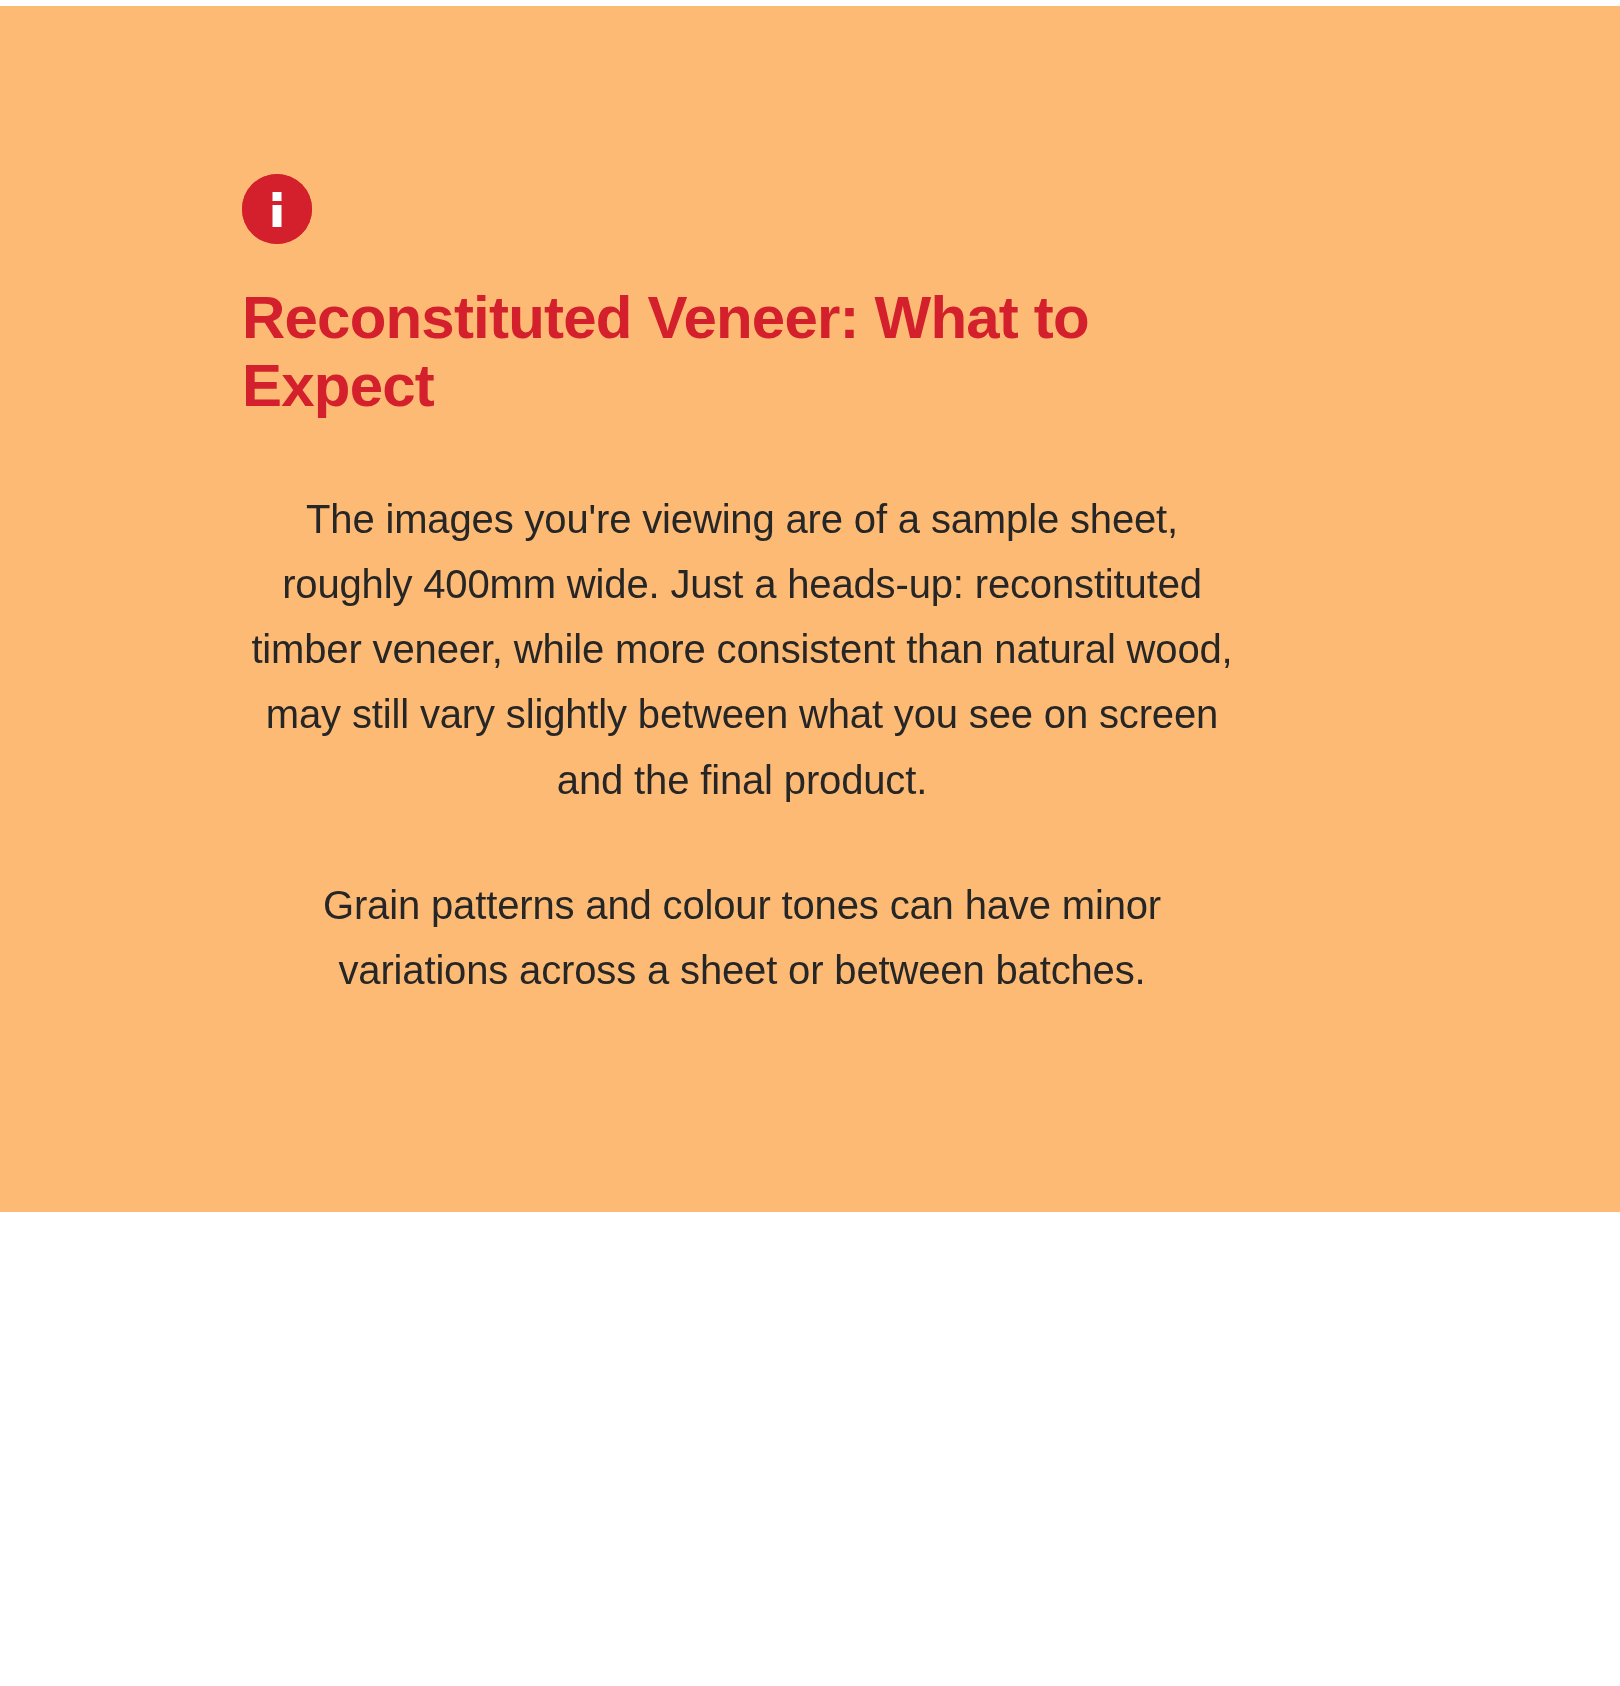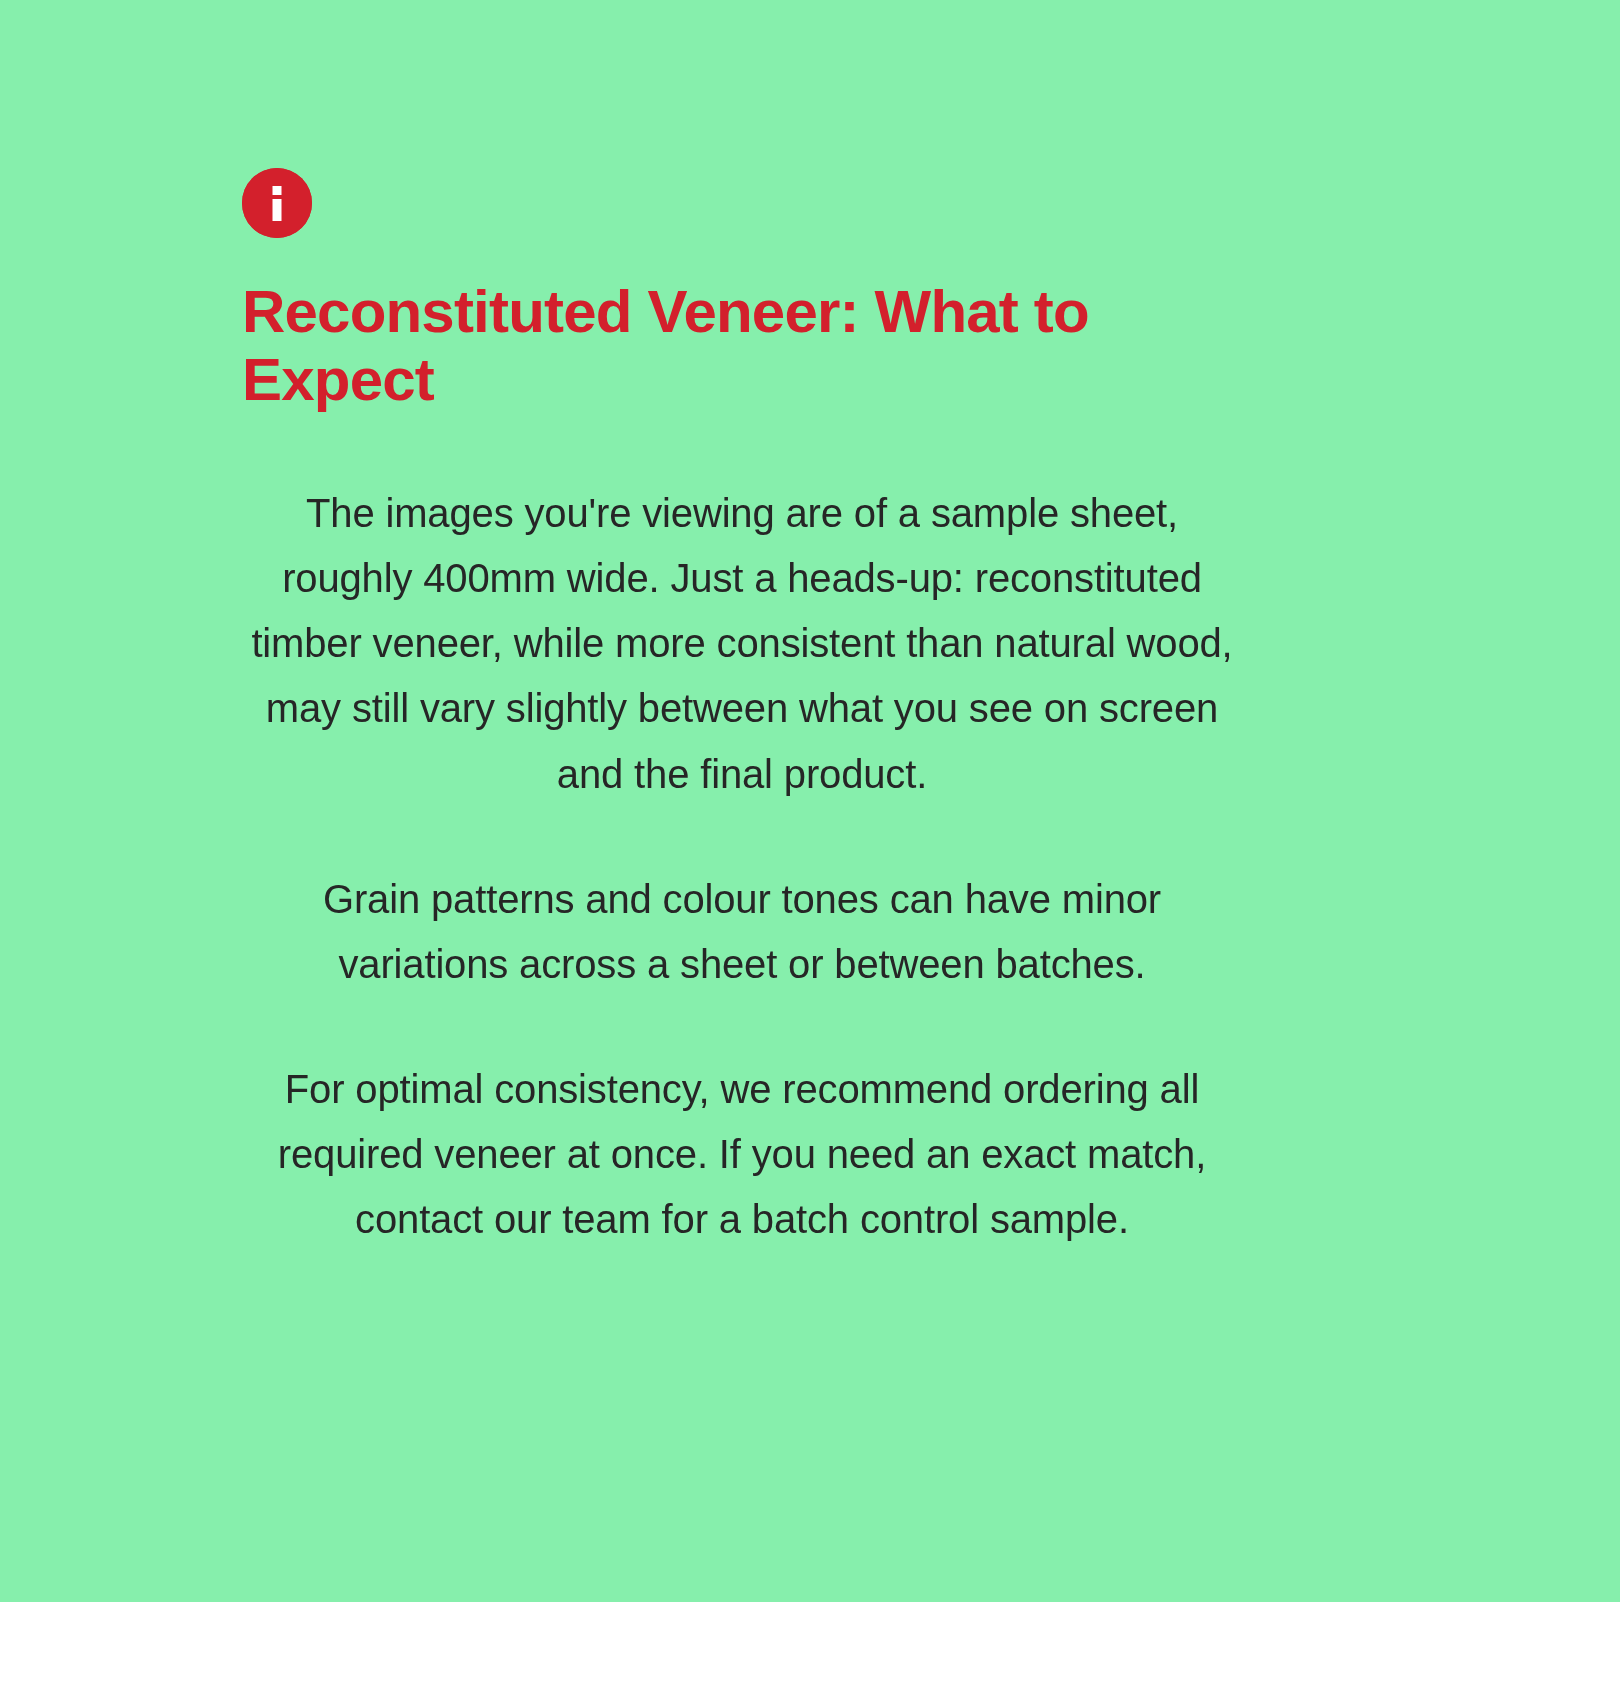--- a/index.html
+++ b/index.html
@@ -12,23 +12,24 @@
     width: 1620px;
     height: 1686px;
     font-family: "Liberation Sans", "DejaVu Sans", sans-serif;
     -webkit-font-smoothing: antialiased;
     overflow: hidden;
   }
 
   .page {
     position: relative;
     width: 1620px;
-    height: 1602px;
-    background: #86efac;
+    height: 1206px;
+    background: #fdba74;
     box-sizing: border-box;
+    margin-top: 6px;
   }
 
   .info-panel {
     position: absolute;
     left: 242px;
     top: 168px;
     width: 1000px;
   }
 
   
@@ -94,18 +95,17 @@
           <rect x="30.5" y="31" width="9" height="22" fill="#ffffff"></rect>
         </svg>
       </span>
     </div>
 
     <h1 class="panel-title">Reconstituted Veneer: What to Expect</h1>
 
     <div class="panel-body">
       <p>The images you're viewing are of a sample sheet, roughly 400mm wide. Just a heads-up: reconstituted timber veneer, while more consistent than natural wood, may still vary slightly between what you see on screen and the final product.</p>
       <p>Grain patterns and colour tones can have minor variations across a sheet or between batches.</p>
-      <p>For optimal consistency, we recommend ordering all required veneer at once. If you need an exact match, contact our team for a batch control sample.</p>
     </div>
 
   </section>
 
 </div>
 
 </body></html>

